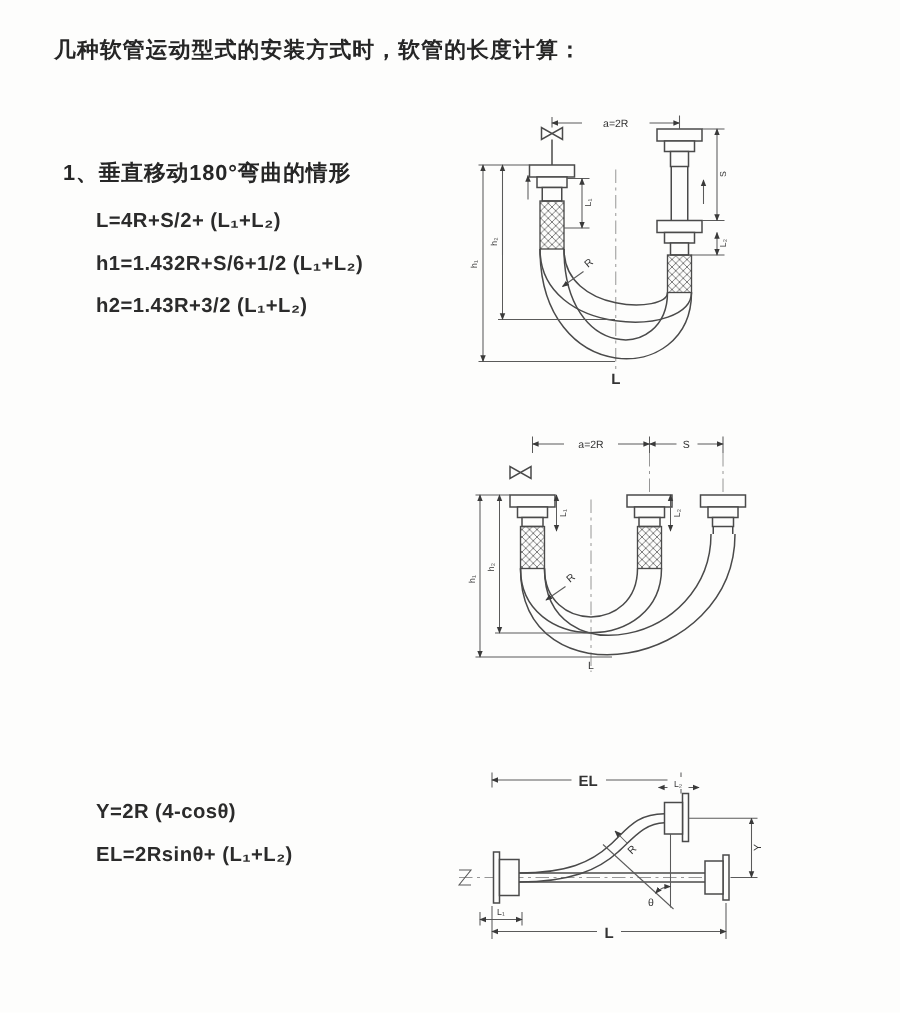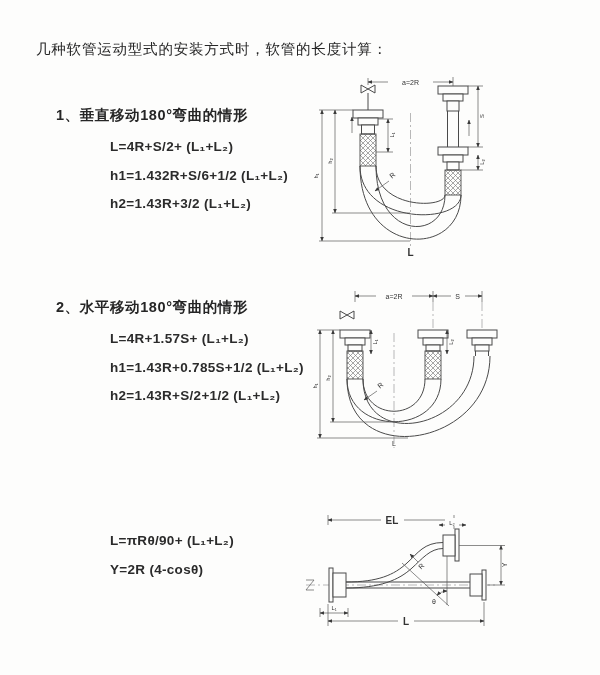--- a/index.html
+++ b/index.html
@@ -2,28 +2,28 @@
 <html><head>
 <meta charset="utf-8">
 <style>
   html,body { margin:0; padding:0; }
   body {
     width:600px; height:675px; background:#ffffff;
     font-family:"Liberation Sans","DejaVu Sans",sans-serif;
   }
   .page { position:relative; width:600px; height:675px; background:#fdfdfc; overflow:hidden; }
   .doc-title {
-    position:absolute; left:36px; top:40px;
-    font-size:14.5px; font-weight:normal; color:#262626; letter-spacing:0.8px;
+    position:absolute; left:36px; top:24px;
+    font-size:14.5px; font-weight:bold; color:#262626; letter-spacing:0.8px;
   }
-  .section { position:absolute; left:56px; color:#262626; }
+  .section { position:absolute; left:42px; color:#262626; }
   .sec-1 { top:106px; } .sec-2 { top:298px; } .sec-3 { top:519px; }
   .sec-heading { font-size:14.5px; font-weight:bold; letter-spacing:0.6px; }
   .formulas { margin:8px 0 0 22px; }
-  .formula { font-size:13.5px; font-weight:bold; letter-spacing:0.3px; line-height:28.5px; white-space:nowrap; color:#2b2b2b;margin-left:32px; }
+  .formula { font-size:13.5px; font-weight:bold; letter-spacing:0.3px; line-height:28.5px; white-space:nowrap; color:#2b2b2b; }
   .diagram { position:absolute; }
   .diag-1 { left:308px; top:73px; }
   .diag-2 { left:308px; top:288px; }
   .diag-3 { left:298px; top:503px; }
   svg { display:block; }
   svg text { font-family:"Liberation Sans","DejaVu Sans",sans-serif; fill:#333; }
   .lw   { stroke:#4a4a4a; stroke-width:1;   fill:none; }   
   .thin { stroke:#5a5a5a; stroke-width:0.7; fill:none; }   
   .cl   { stroke:#8a8a8a; stroke-width:0.6; fill:none; stroke-dasharray:9 3 2 3; } 
   .fit  { fill:#fdfdfc; stroke:#4a4a4a; stroke-width:1; }  
@@ -42,33 +42,25 @@
 
   <div class="section sec-1">
     <div class="sec-heading">1、垂直移动180°弯曲的情形</div>
     <div class="formulas">
       <div class="formula">L=4R+S/2+ (L₁+L₂)</div>
       <div class="formula">h1=1.432R+S/6+1/2 (L₁+L₂)</div>
       <div class="formula">h2=1.43R+3/2 (L₁+L₂)</div>
     </div>
   </div>
 
-  <div class="section sec-2">
-    <div class="sec-heading">2、水平移动180°弯曲的情形</div>
-    <div class="formulas">
-      <div class="formula">L=4R+1.57S+ (L₁+L₂)</div>
-      <div class="formula">h1=1.43R+0.785S+1/2 (L₁+L₂)</div>
-      <div class="formula">h2=1.43R+S/2+1/2 (L₁+L₂)</div>
-    </div>
-  </div>
 
   <div class="section sec-3">
     <div class="formulas">
-      <div class="formula">L=πRθ/90+ (L₁+L₂)</div>
       <div class="formula">Y=2R (4-cosθ)</div>
+      <div class="formula">EL=2Rsinθ+ (L₁+L₂)</div>
     </div>
   </div>
 
   <div class="diagram diag-1">
     <svg width="280" height="185" viewBox="0 0 280 185">
       <defs>
         <marker id="a1" viewBox="0 0 10 10" refX="9" refY="5" markerWidth="6.5" markerHeight="6.5" orient="auto-start-reverse">
           <path d="M0 1 L10 5 L0 9 Z" fill="#3a3a3a"></path>
         </marker>
         <pattern id="p1" width="5" height="5" patternUnits="userSpaceOnUse">

